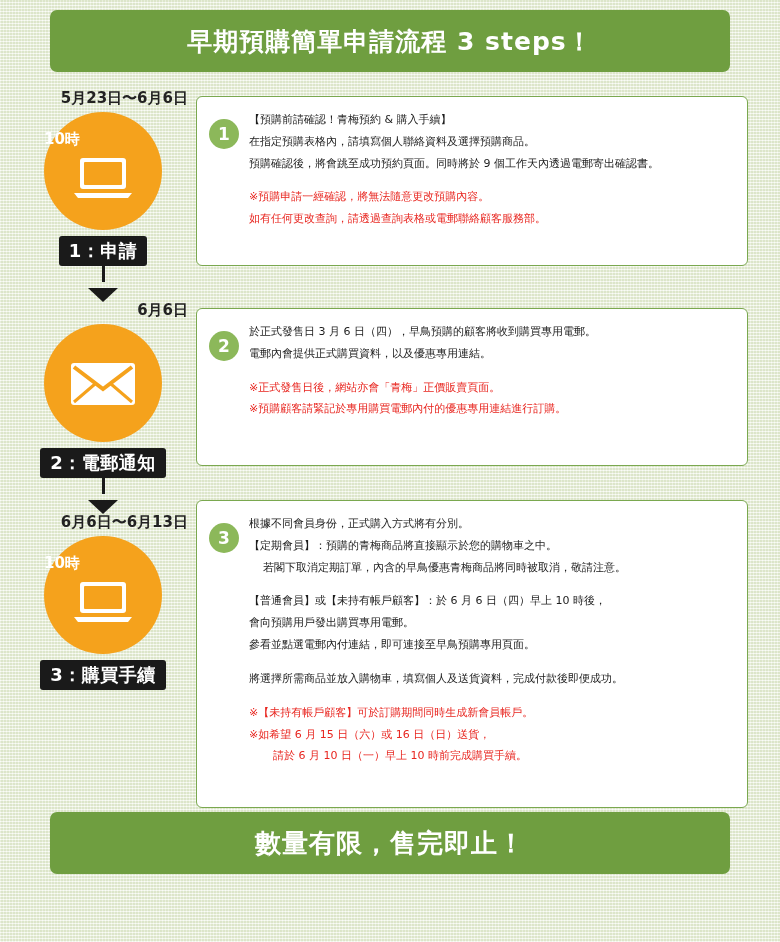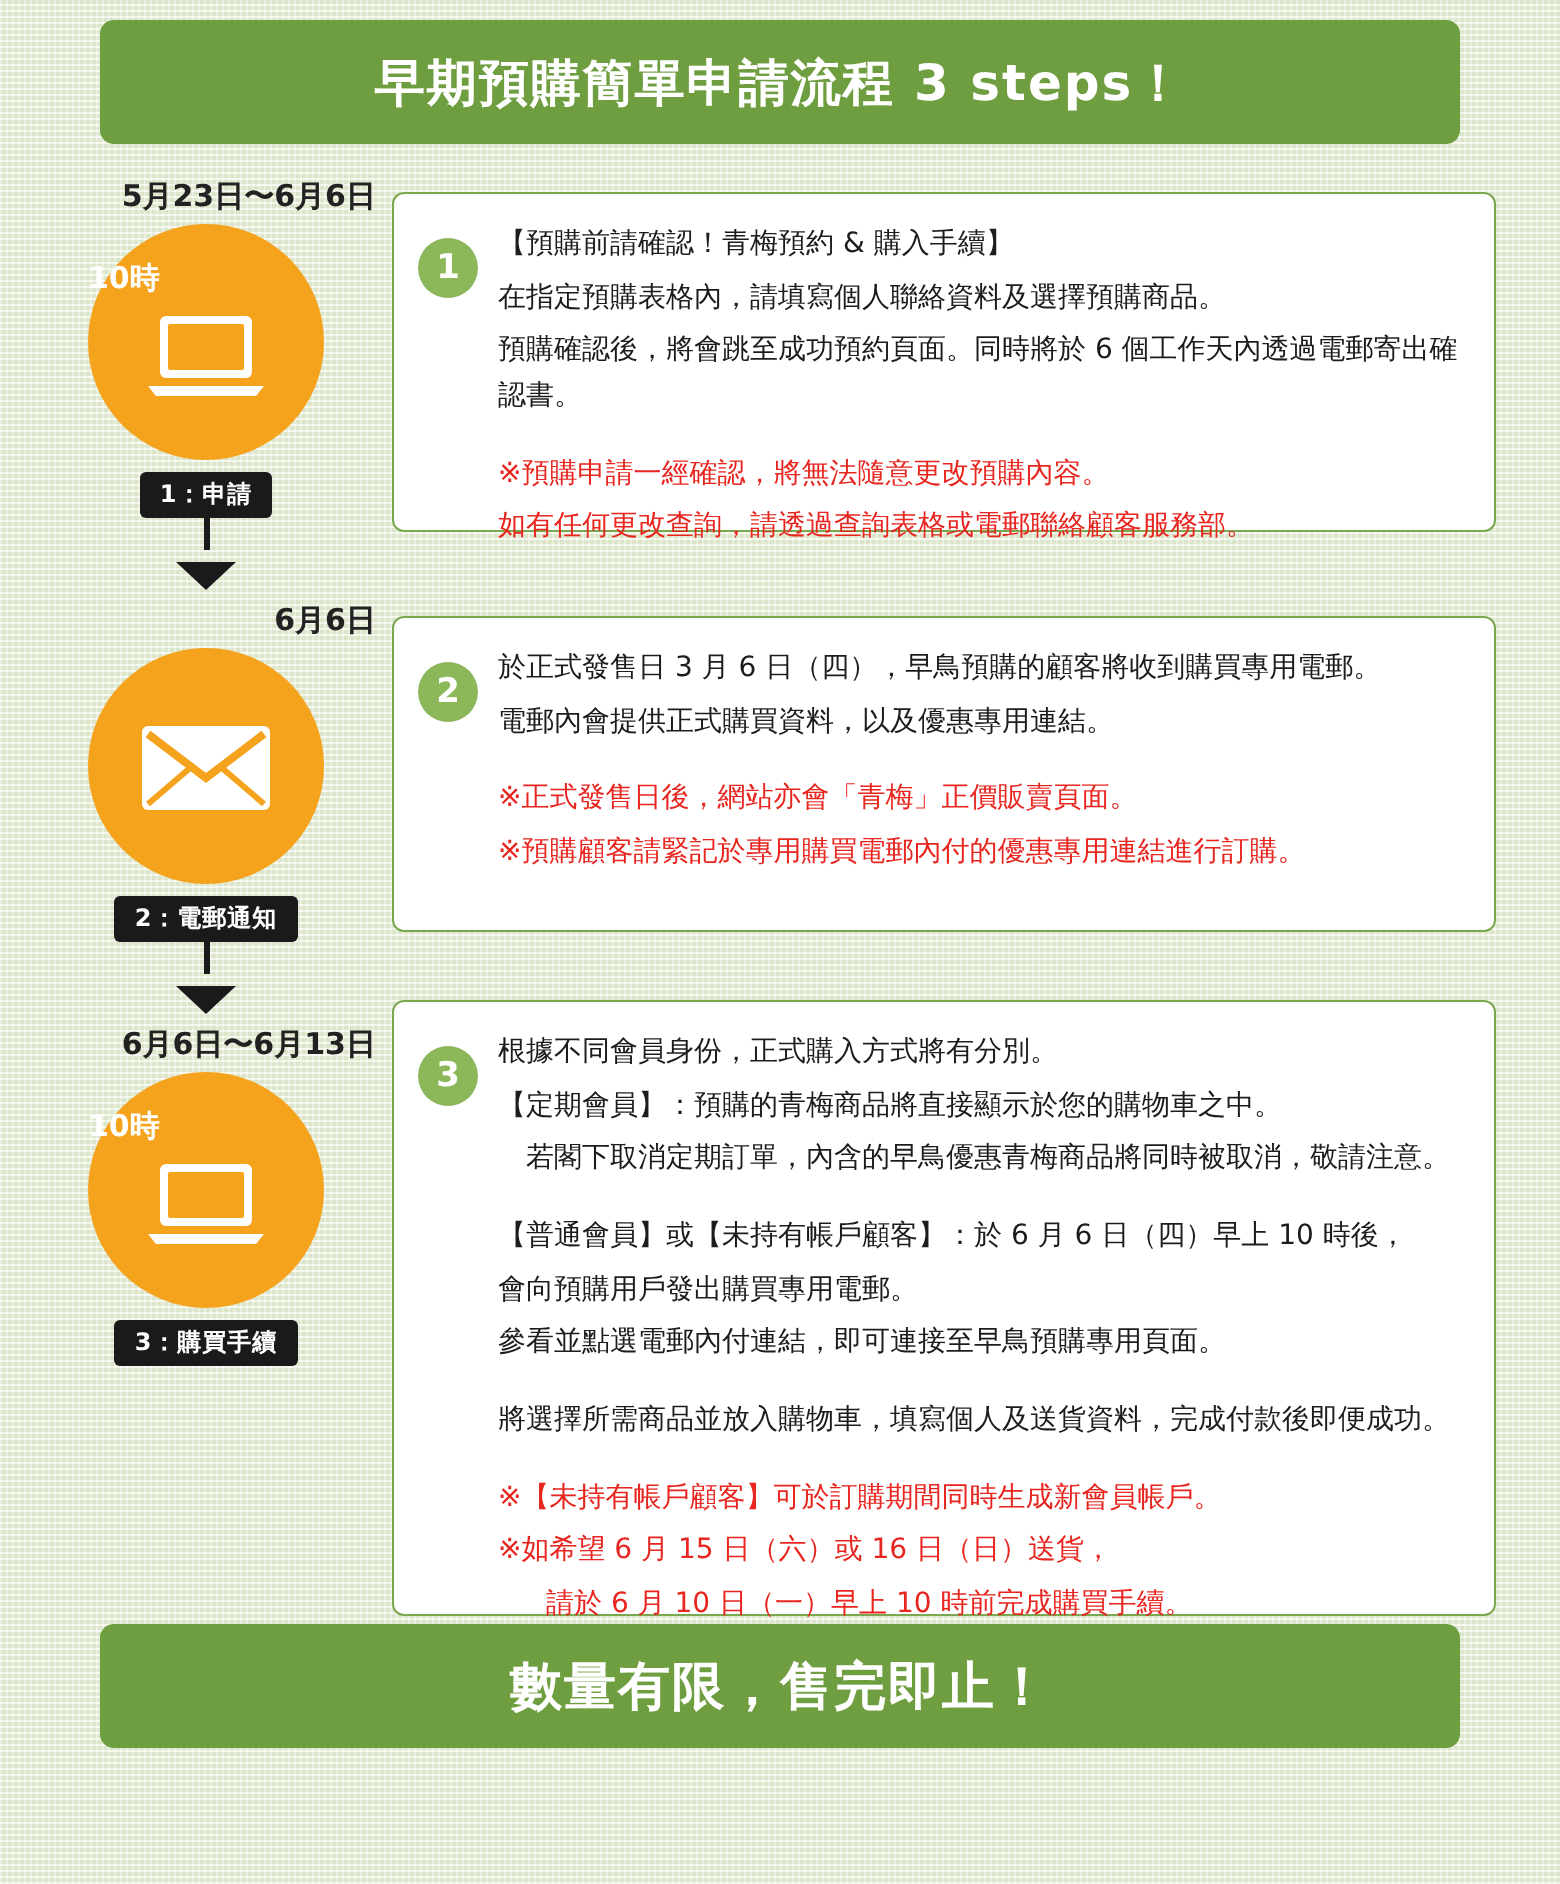--- a/index.html
+++ b/index.html
@@ -103,21 +103,21 @@
     left: 0;
     width: 100%;
     top: 30px;
     display: flex;
     justify-content: center;
   }
   .step-tag {
     margin: 6px auto 0;
     background: #1a1a1a;
     color: #ffffff;
-    font-size: 12px;
+    font-size: 18px;
     font-weight: bold;
     padding: 3px 10px;
     border-radius: 3px;
     display: table;
     letter-spacing: .5px;
   }
   .arrow-down {
     width: 0;
     height: 0;
     border-left: 15px solid transparent;
@@ -152,21 +152,21 @@
     background: #8cb85a;
     color: #ffffff;
     font-size: 17px;
     font-weight: bold;
     display: flex;
     align-items: center;
     justify-content: center;
   }
   .box p {
     margin: 0 0 4px 0;
-    font-size: 14px;
+    font-size: 11px;
     line-height: 1.62;
     color: #1c1c1c;
   }
   .box p.red {
     color: #e8251f;
   }
   .box p.indent {
     padding-left: 14px;
   }
   .box p.indent2 {
@@ -238,21 +238,21 @@
         </div>
       </div>
     </div>
     <div class="step-tag">3：購買手續</div>
   </div>
 
   <div class="box" style="top:96px; height:170px;">
     <div class="num-badge">1</div>
     <p>【預購前請確認！青梅預約 &amp; 購入手續】</p>
     <p>在指定預購表格內，請填寫個人聯絡資料及選擇預購商品。</p>
-    <p>預購確認後，將會跳至成功預約頁面。同時將於 6 個工作天內透過電郵寄出確認書。</p>
+    <p>預購確認後，將會跳至成功預約頁面。同時將於 9 個工作天內透過電郵寄出確認書。</p>
     <div class="spacer"></div>
     <p class="red">※預購申請一經確認，將無法隨意更改預購內容。</p>
     <p class="red">如有任何更改查詢，請透過查詢表格或電郵聯絡顧客服務部。</p>
   </div>
 
   <div class="box" style="top:308px; height:158px;">
     <div class="num-badge">2</div>
     <p>於正式發售日 3 月 6 日（四），早鳥預購的顧客將收到購買專用電郵。</p>
     <p>電郵內會提供正式購買資料，以及優惠專用連結。</p>
     <div class="spacer"></div>

